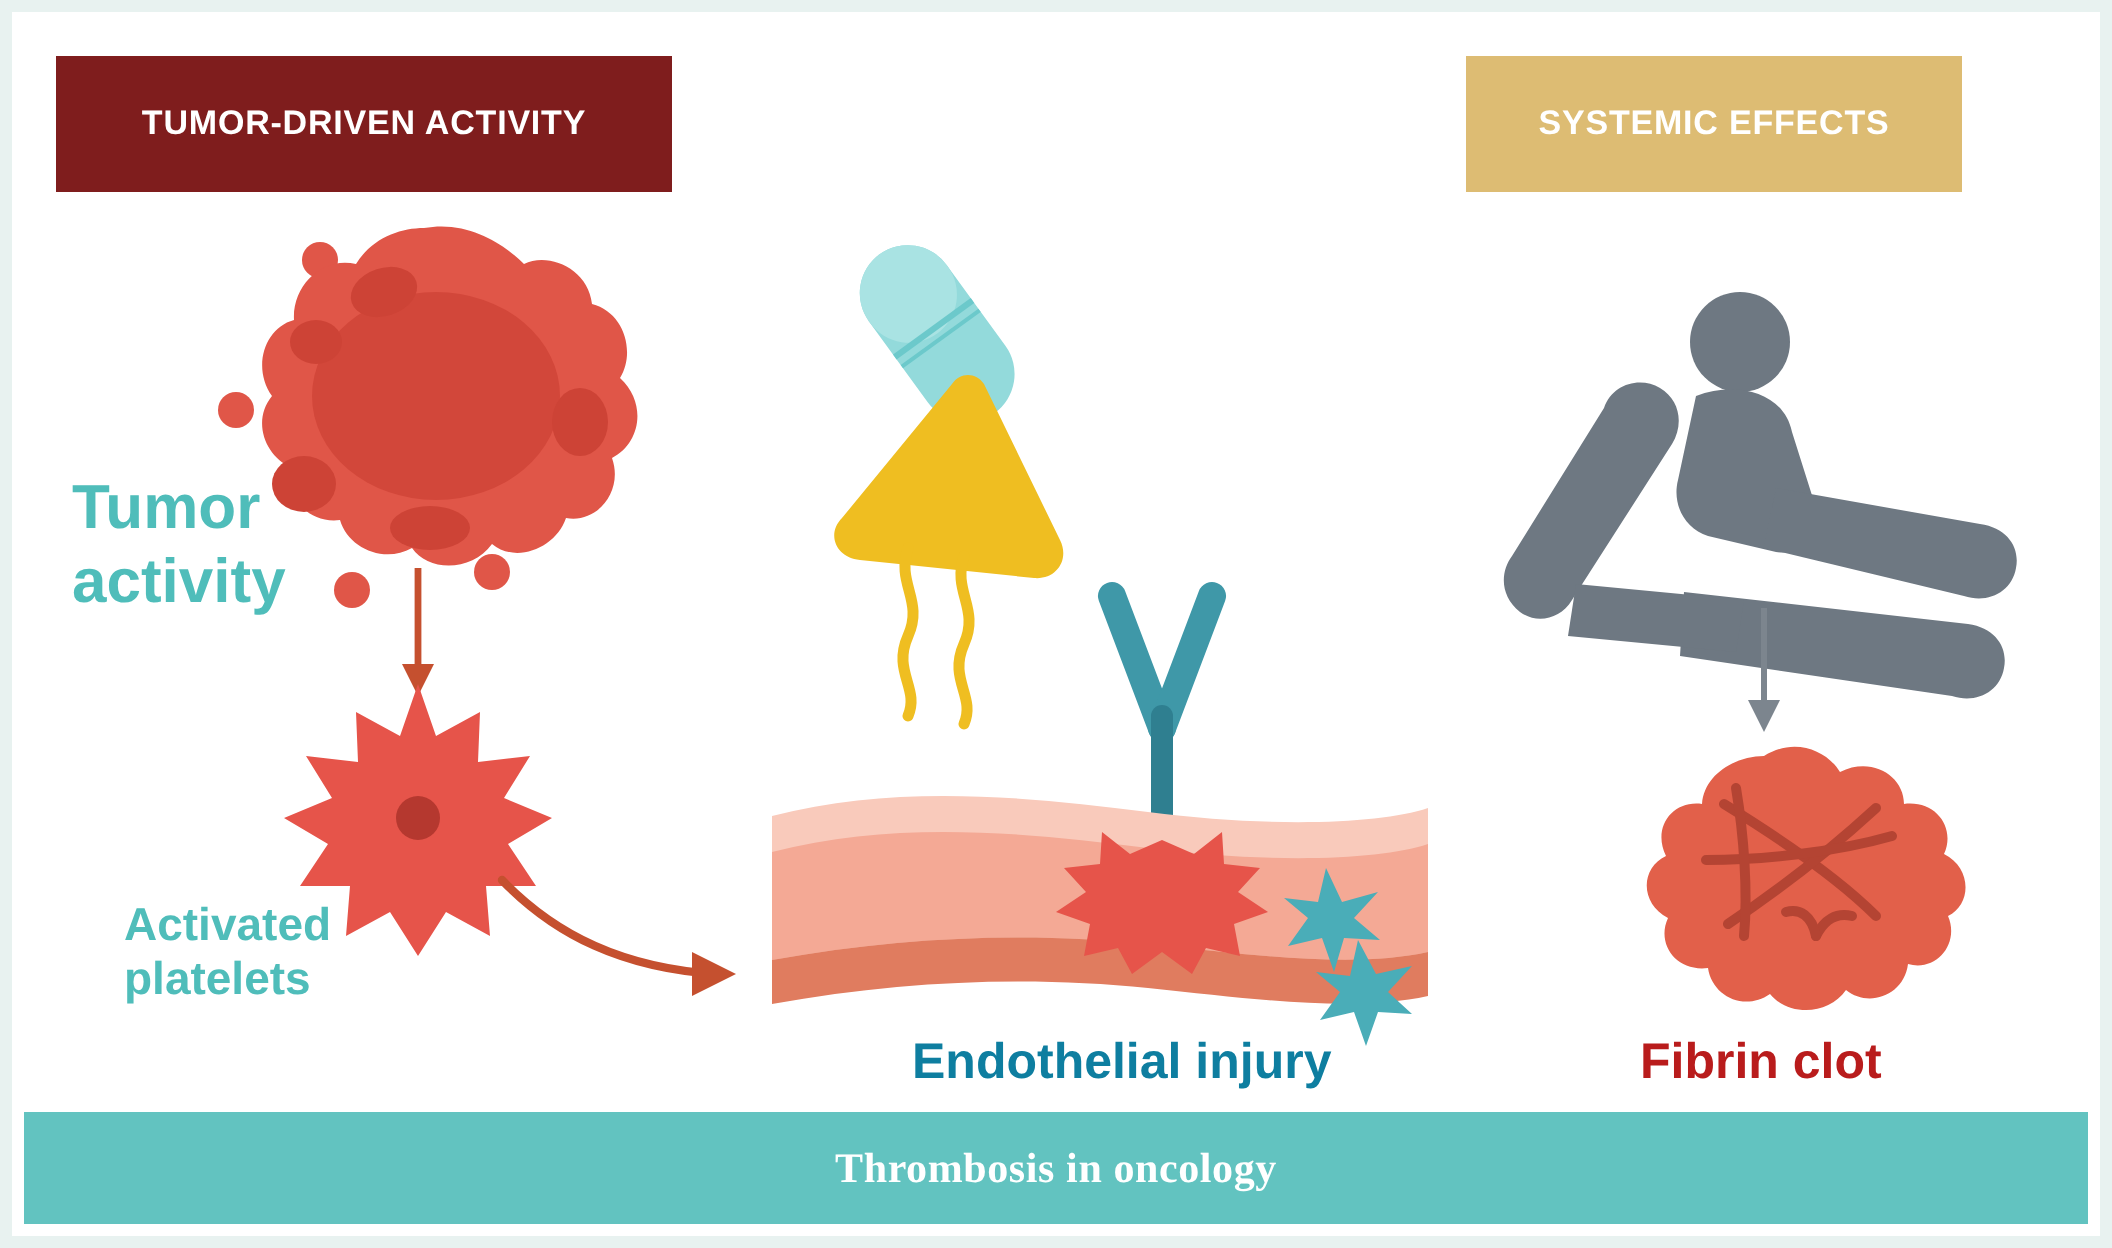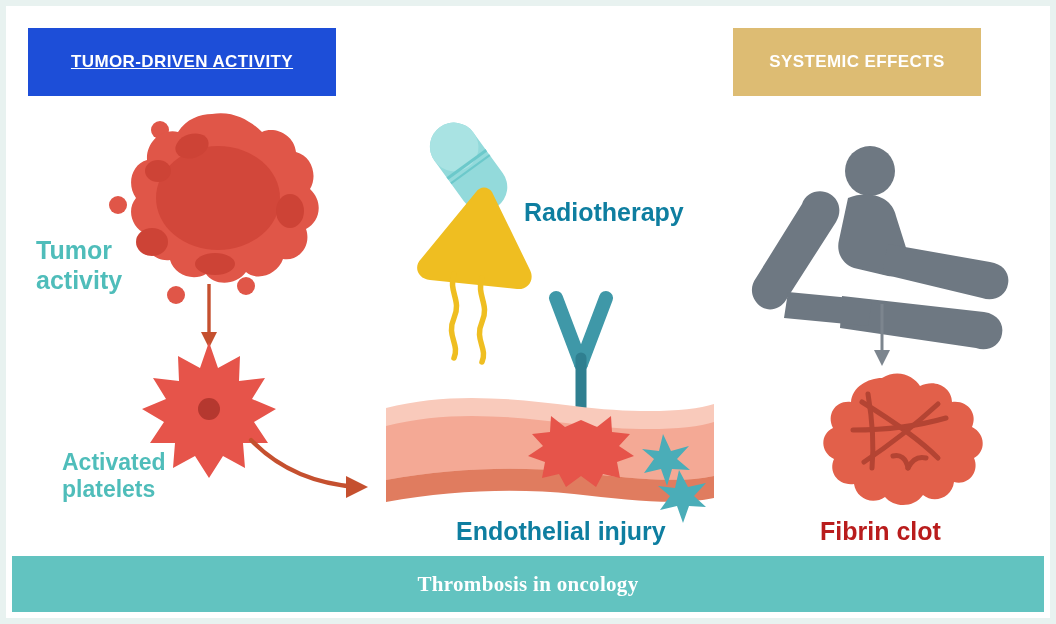--- a/index.html
+++ b/index.html
@@ -32,21 +32,21 @@
   }
   #hdr1 { left: 22px;  top: 22px; width: 308px; height: 68px; font-size: 17px; }
   #hdr2 { left: 374px; top: 22px; width: 308px; height: 68px; font-size: 17px; }
   #hdr3 { left: 727px; top: 22px; width: 248px; height: 68px; font-size: 17px; }
 
   .label {
     position: absolute;
     font-weight: bold;
     line-height: 1.18;
   }
-  #lbl-tumor      { left: 30px;  top: 230px; font-size: 25px; }
+  #lbl-tumor      { left: 30px;  top: 230px; font-size: 31px; }
   #lbl-platelets  { left: 56px;  top: 443px; font-size: 23px; }
   #lbl-chemo      { left: 496px; top: 128px; font-size: 25px; }
   #lbl-radio      { left: 518px; top: 192px; font-size: 25px; }
   #lbl-endo       { left: 450px; top: 511px; font-size: 25px; }
   #lbl-fibrin     { left: 814px; top: 511px; font-size: 25px; }
 
   #bottom-banner {
     position: absolute;
     left: 6px;
     right: 6px;
@@ -65,21 +65,21 @@
   svg.art { position: absolute; overflow: visible; }
   #art-left   { left: 0;   top: 0;  width: 380px; height: 560px; }
   #art-mid    { left: 372px; top: 0; width: 330px; height: 560px; }
   #art-right  { left: 716px; top: 0; width: 330px; height: 560px; }
 </style>
 </head>
 <body>
 
 <div id="figure">
 
-  <div class="panel-header" id="hdr1" style="background:#1d4ed8;text-decoration:underline;">
+  <div class="panel-header" id="hdr1" style="background:#7f1d1d;">
     <span style="white-space:pre-line;">TUMOR-DRIVEN ACTIVITY</span>
   </div>
 
 
   <div class="panel-header" id="hdr3" style="background:#ddbc73;">
     <span style="white-space:pre-line;">SYSTEMIC EFFECTS</span>
   </div>
 
   <svg class="art" id="art-left" viewBox="0 0 380 560">
 
@@ -272,21 +272,20 @@
     </g>
   </svg>
 
   <div class="label" id="lbl-tumor" style="color:#4fbdba; white-space:pre-line;">Tumor
 activity</div>
 
   <div class="label" id="lbl-platelets" style="color:#4fbdba; white-space:pre-line;">Activated
 platelets</div>
 
 
-  <div class="label" id="lbl-radio" style="color:#0e7ea0;">Radiotherapy</div>
 
   <div class="label" id="lbl-endo" style="color:#0e7ea0;">Endothelial injury</div>
 
   <div class="label" id="lbl-fibrin" style="color:#b91c1c;">Fibrin clot</div>
 
   <div id="bottom-banner" style="background:#62c3c0;margin-top:12px;">
     <span>Thrombosis in oncology</span>
   </div>
 
 </div>

